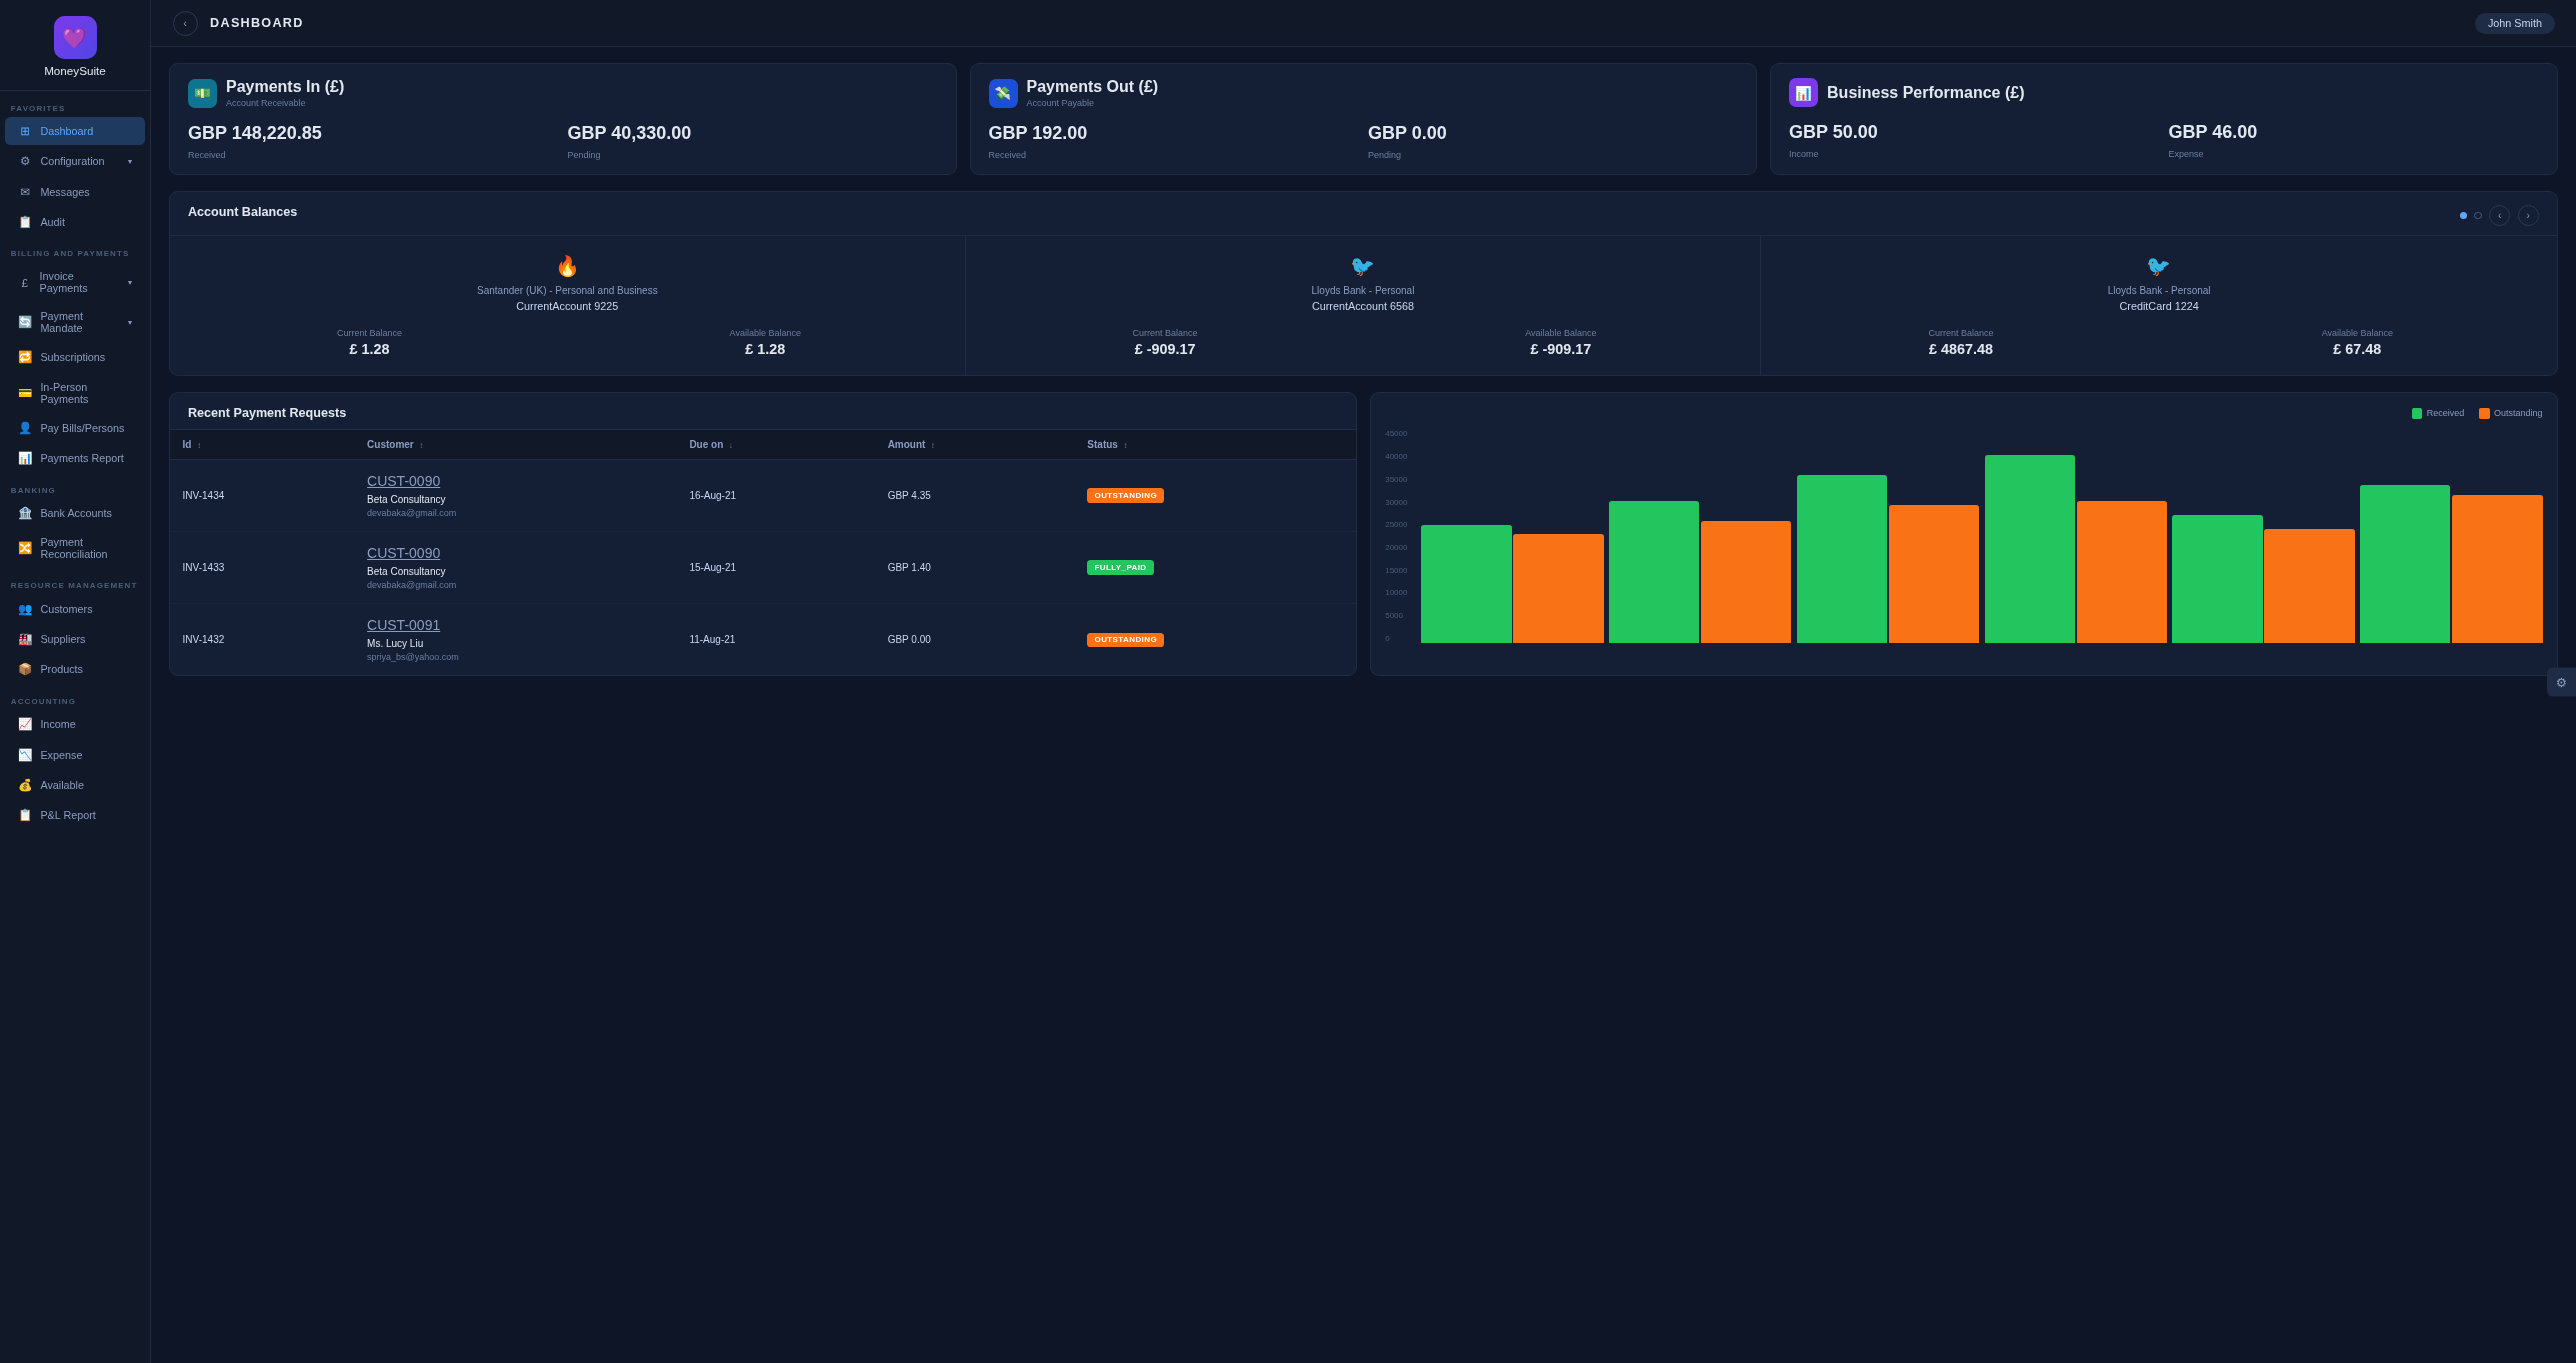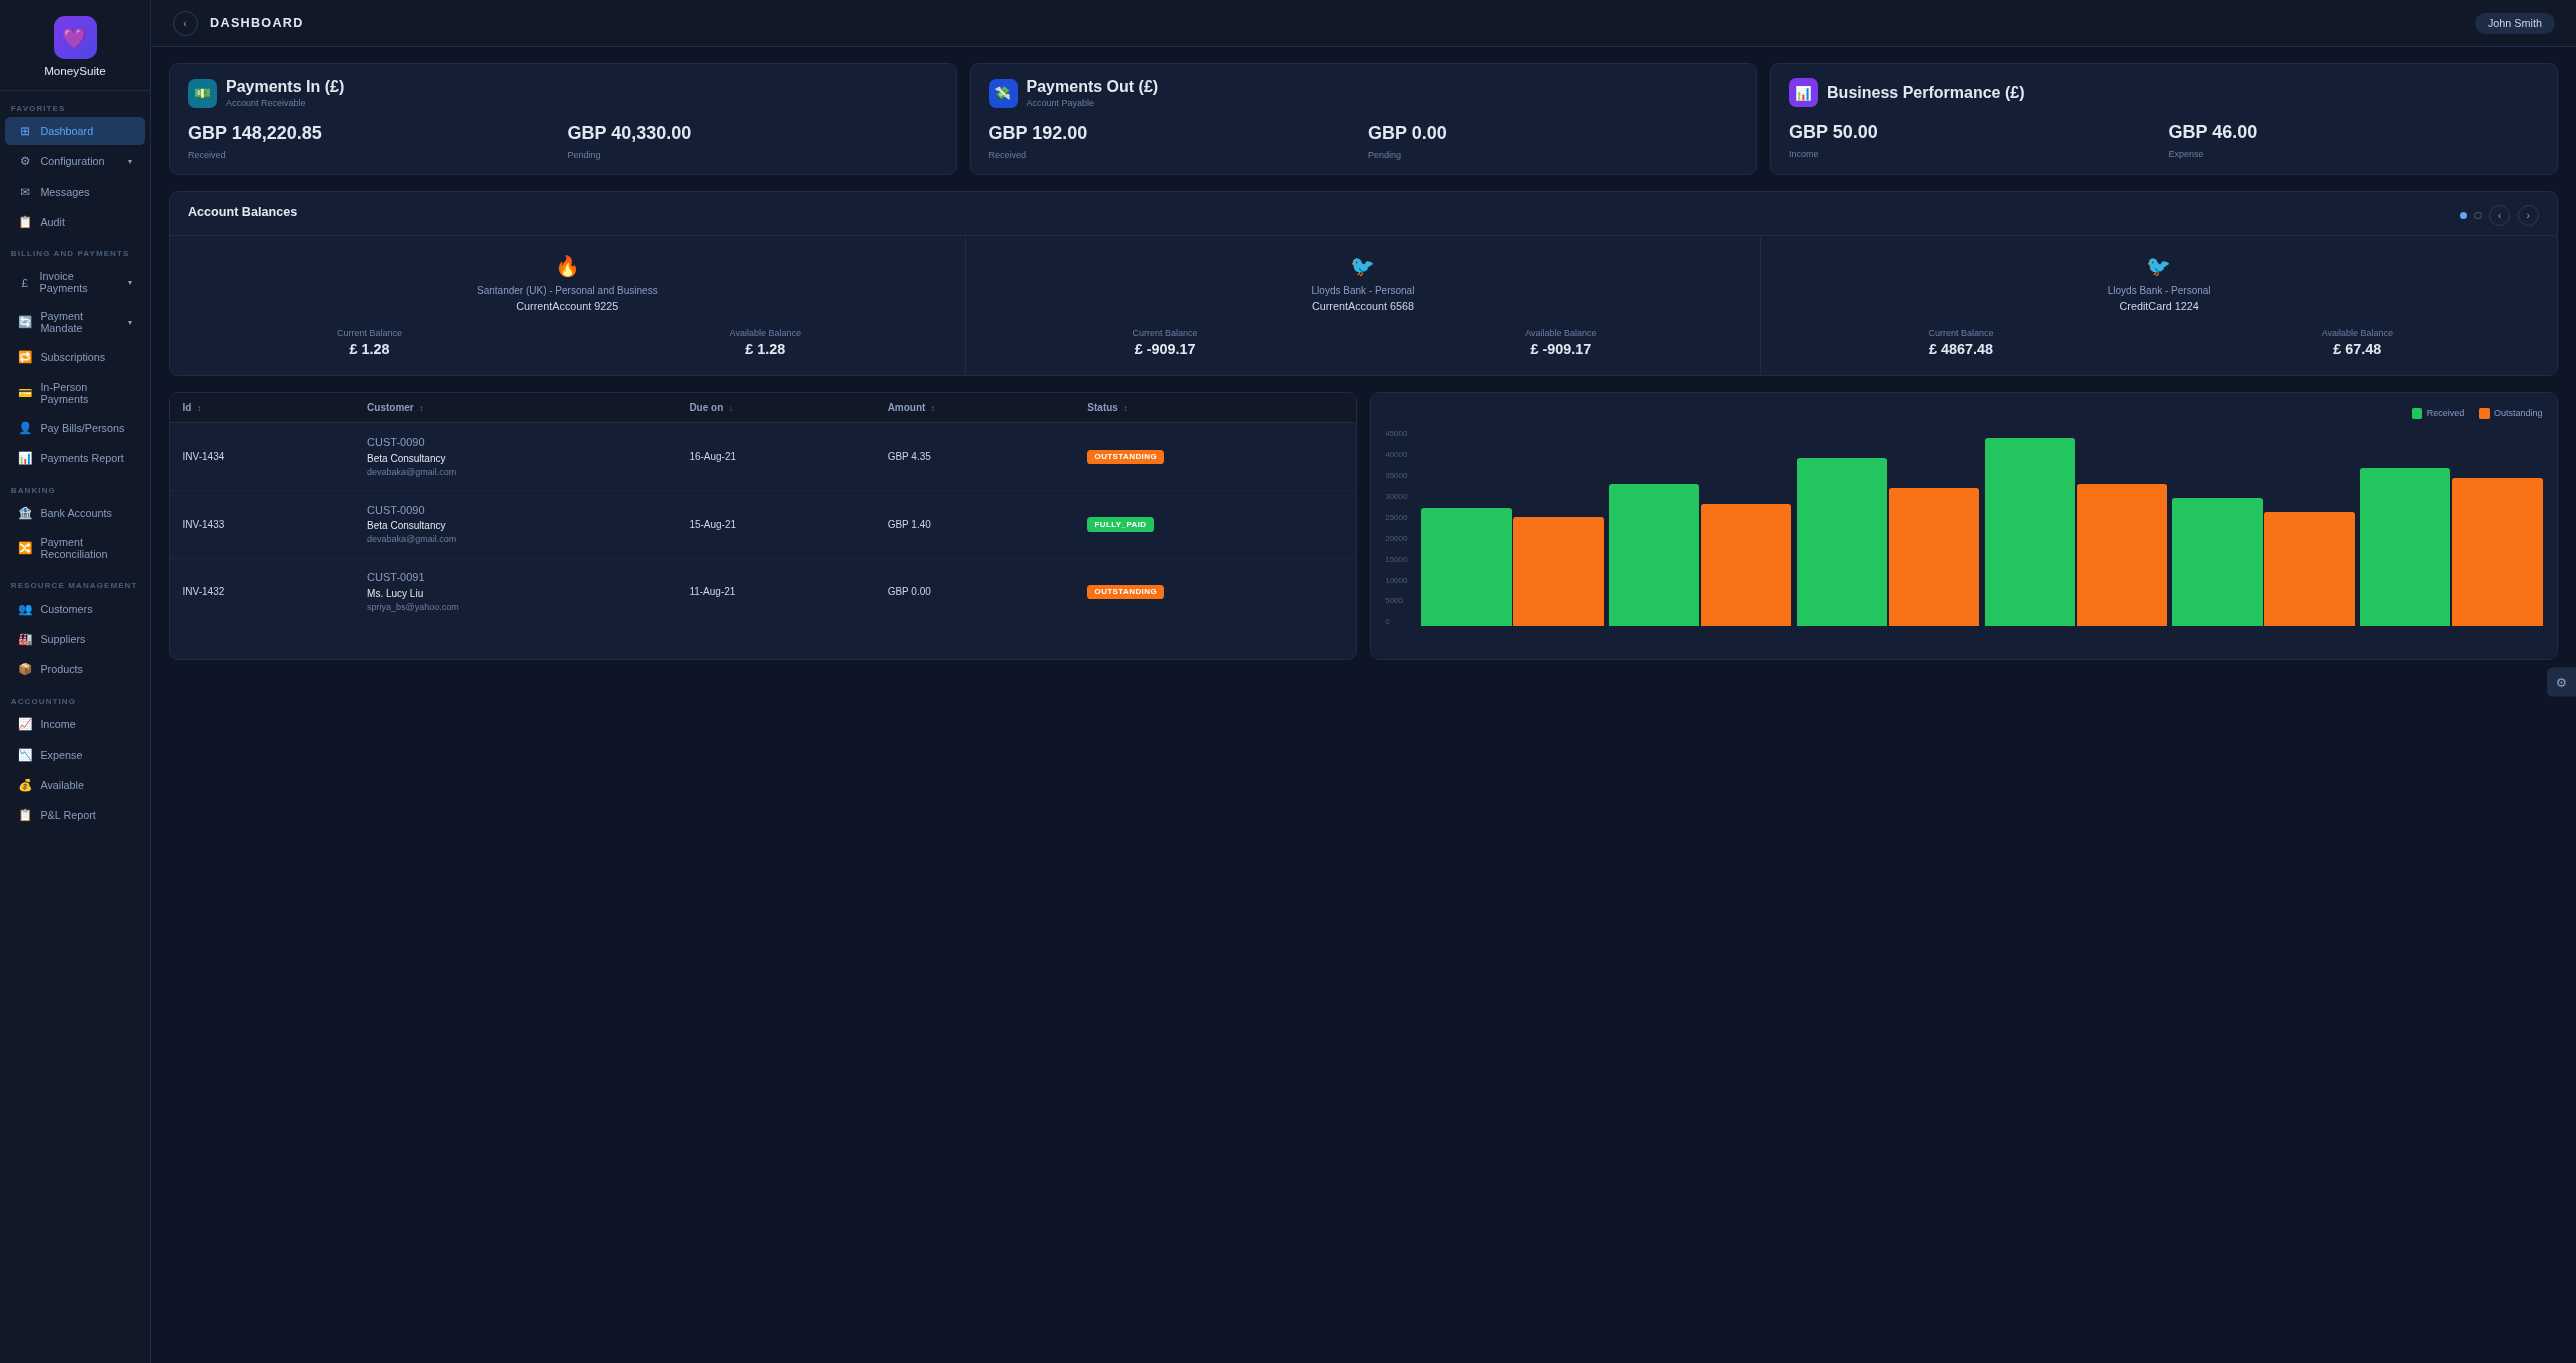--- a/index.html
+++ b/index.html
@@ -310,21 +310,21 @@
       border-bottom: 0.9px solid #1a2640;
     }
     tbody tr:last-child { border-bottom: none; }
     tbody td {
       padding: 10.8px 12.6px;
       font-size: 10px;
       color: #c8d6f0;
       vertical-align: middle;
     }
     .customer-cell { line-height: 1.5; }
-    .customer-id { color: #8a9dc0; font-size: 11px; }
+    .customer-id { color: #8a9dc0; font-size: 14px; text-decoration: underline; }
     .customer-name { font-weight: 500; color: #e2e8f0; }
     .customer-email { color: #6b7fa0; font-size: 9px; }
     .status-badge {
       display: inline-block;
       padding: 2.7px 7.2px;
       border-radius: 3.6px;
       font-size: 8px;
       font-weight: 700;
       letter-spacing: 0.4px;
     }
@@ -660,20 +660,23 @@
             </div>
           </div>
         </div>
 
       </div>
     </div>
 
     <div class="bottom-grid">
 
       <div class="table-section">
+        <div class="table-header-row">
+          <div class="table-title">Recent Payment Requests</div>
+        </div>
         <table>
           <thead>
             <tr>
               <th>Id <span class="sort-icon">↕</span></th>
               <th>Customer <span class="sort-icon">↕</span></th>
               <th>Due on <span class="sort-icon">↓</span></th>
               <th>Amount <span class="sort-icon">↕</span></th>
               <th>Status <span class="sort-icon">↕</span></th>
             </tr>
           </thead>

